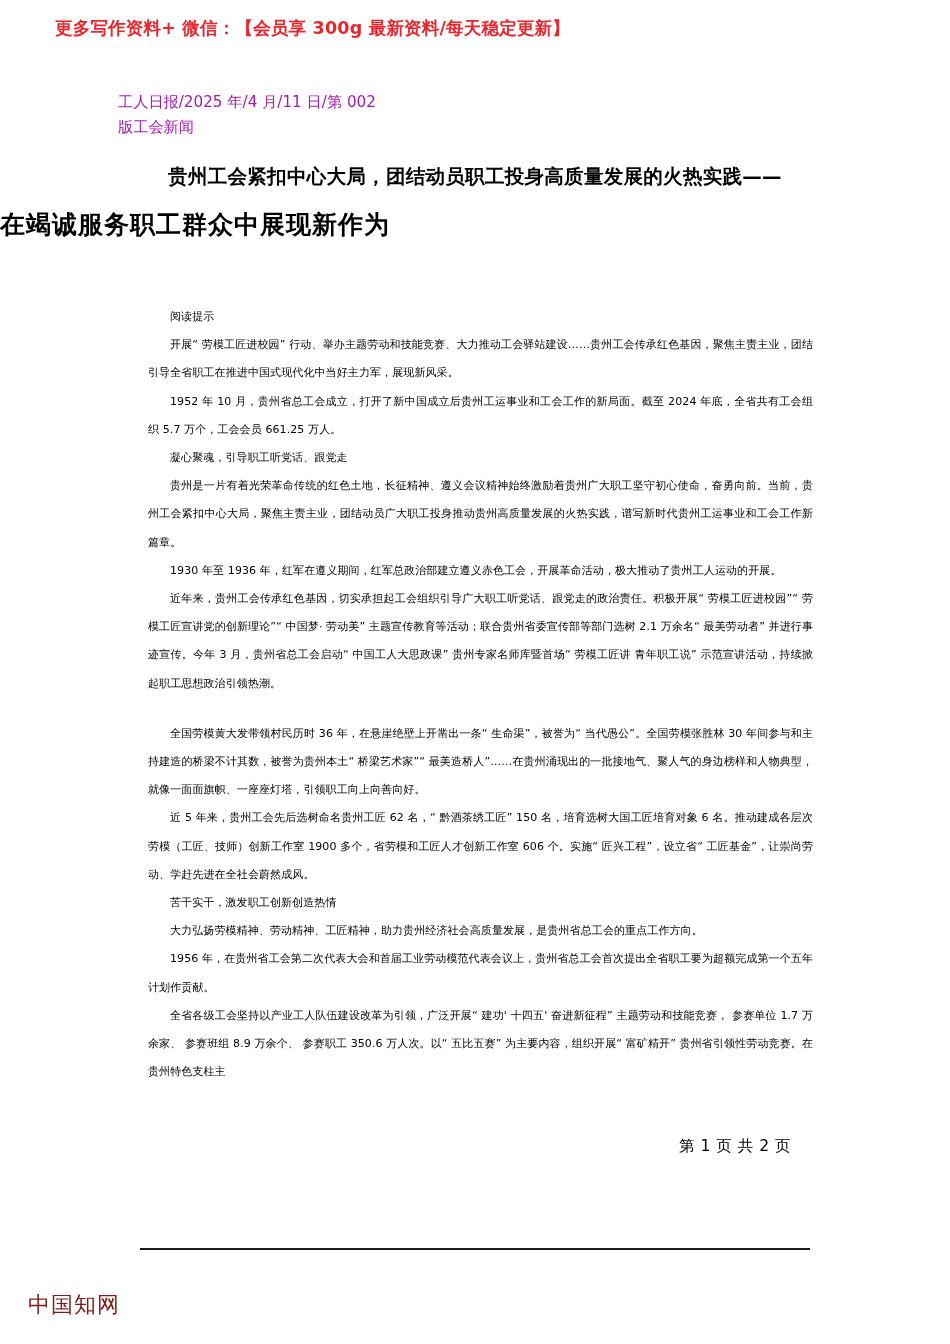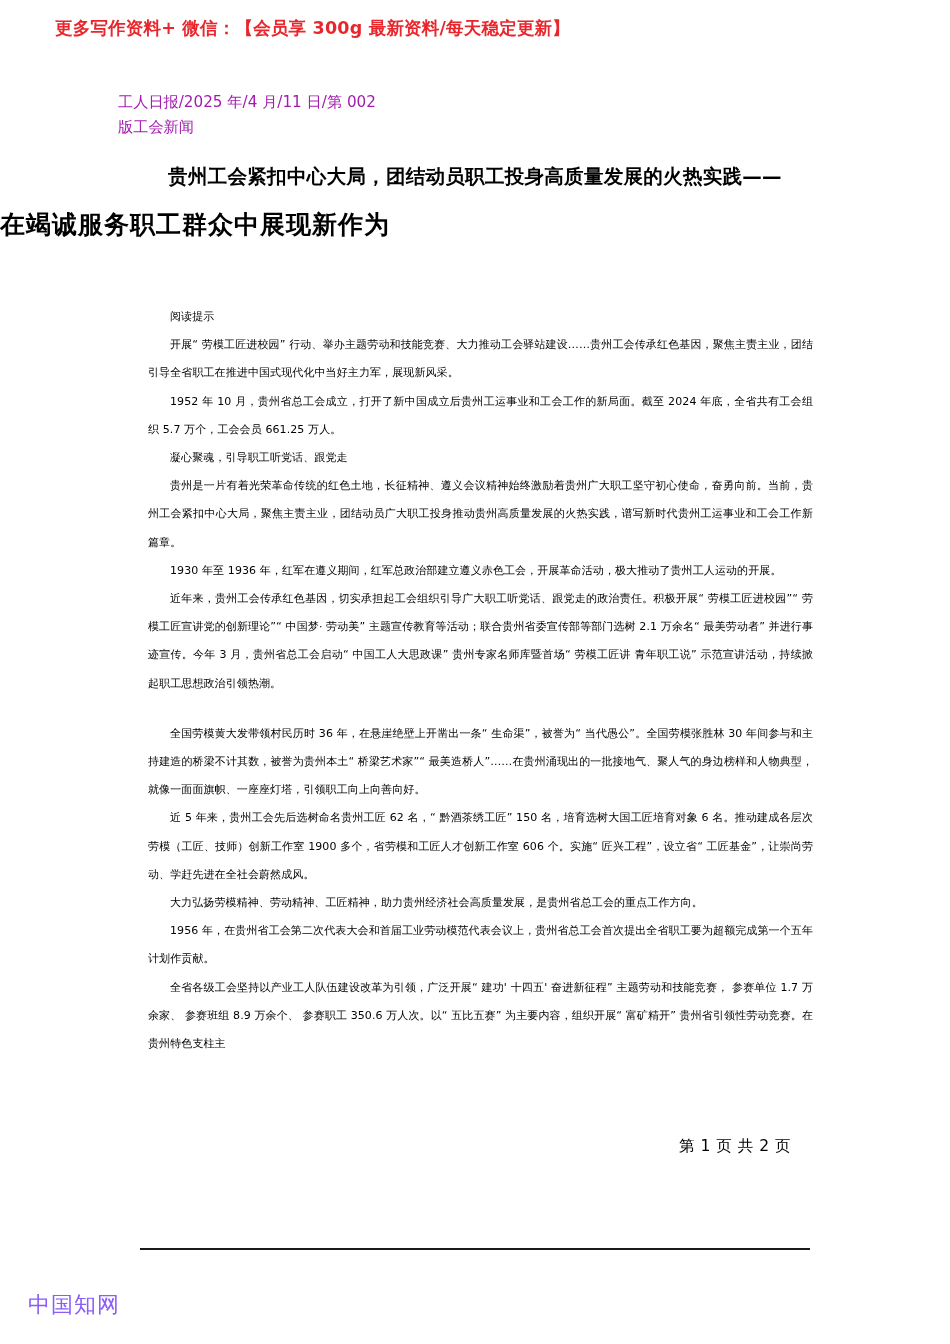--- a/index.html
+++ b/index.html
@@ -126,21 +126,21 @@
     background: #1a1a1a;
   }
 
   
   .watermark {
     position: absolute;
     top: 1290px;
     left: 28px;
     display: flex;
     align-items: baseline;
-    color: #8b5cf6;
+    color: #7f1d1d;
   }
   .watermark .wm-name {
     font-family: "DejaVu Serif", "Liberation Serif", serif;
     font-size: 22px;
     letter-spacing: 1px;
   }
   .watermark .wm-url {
     font-family: "DejaVu Sans Mono", "Liberation Mono", monospace;
     font-size: 19px;
     margin-left: 36px;
@@ -167,20 +167,21 @@
   <div class="article" id="article-body">
       <p class="para">阅读提示</p>
       <p class="para">开展“ 劳模工匠进校园” 行动、举办主题劳动和技能竞赛、大力推动工会驿站建设……贵州工会传承红色基因，聚焦主责主业，团结引导全省职工在推进中国式现代化中当好主力军，展现新风采。</p>
       <p class="para">1952 年 10 月，贵州省总工会成立，打开了新中国成立后贵州工运事业和工会工作的新局面。截至 2024 年底，全省共有工会组织 5.7 万个，工会会员 661.25 万人。</p>
       <p class="para">凝心聚魂，引导职工听党话、跟党走</p>
       <p class="para">贵州是一片有着光荣革命传统的红色土地，长征精神、遵义会议精神始终激励着贵州广大职工坚守初心使命，奋勇向前。当前，贵州工会紧扣中心大局，聚焦主责主业，团结动员广大职工投身推动贵州高质量发展的火热实践，谱写新时代贵州工运事业和工会工作新篇章。</p>
       <p class="para">1930 年至 1936 年，红军在遵义期间，红军总政治部建立遵义赤色工会，开展革命活动，极大推动了贵州工人运动的开展。</p>
       <p class="para">近年来，贵州工会传承红色基因，切实承担起工会组织引导广大职工听党话、跟党走的政治责任。积极开展“ 劳模工匠进校园”“ 劳模工匠宣讲党的创新理论”“ 中国梦· 劳动美” 主题宣传教育等活动；联合贵州省委宣传部等部门选树 2.1 万余名“ 最美劳动者” 并进行事迹宣传。今年 3 月，贵州省总工会启动“ 中国工人大思政课” 贵州专家名师库暨首场“ 劳模工匠讲  青年职工说” 示范宣讲活动，持续掀起职工思想政治引领热潮。</p>
       <p class="para gap-above">全国劳模黄大发带领村民历时 36 年，在悬崖绝壁上开凿出一条“ 生命渠”，被誉为“ 当代愚公”。全国劳模张胜林 30 年间参与和主持建造的桥梁不计其数，被誉为贵州本土“ 桥梁艺术家”“ 最美造桥人”……在贵州涌现出的一批接地气、聚人气的身边榜样和人物典型，就像一面面旗帜、一座座灯塔，引领职工向上向善向好。</p>
       <p class="para">近 5 年来，贵州工会先后选树命名贵州工匠 62 名，“ 黔酒茶绣工匠” 150 名，培育选树大国工匠培育对象 6 名。推动建成各层次劳模（工匠、技师）创新工作室 1900 多个，省劳模和工匠人才创新工作室 606 个。实施“ 匠兴工程”，设立省“ 工匠基金”，让崇尚劳动、学赶先进在全社会蔚然成风。</p>
+      <p class="para">苦干实干，激发职工创新创造热情</p>
       <p class="para">大力弘扬劳模精神、劳动精神、工匠精神，助力贵州经济社会高质量发展，是贵州省总工会的重点工作方向。</p>
       <p class="para">1956 年，在贵州省工会第二次代表大会和首届工业劳动模范代表会议上，贵州省总工会首次提出全省职工要为超额完成第一个五年计划作贡献。</p>
       <p class="para">全省各级工会坚持以产业工人队伍建设改革为引领，广泛开展“ 建功' 十四五'            奋进新征程” 主题劳动和技能竞赛， 参赛单位 1.7 万余家、 参赛班组 8.9 万余个、 参赛职工 350.6 万人次。以“ 五比五赛” 为主要内容，组织开展“ 富矿精开” 贵州省引领性劳动竞赛。在贵州特色支柱主</p>
     </div>
 
   <div class="page-footer">
     <span class="pf-inner">第 1 页 共 2 页</span>
   </div>
 
   <div class="bottom-rule"></div>

